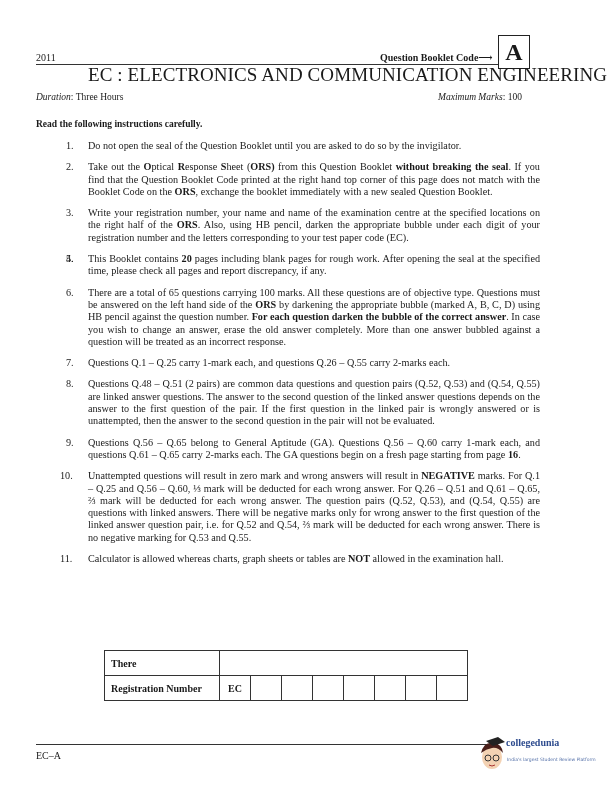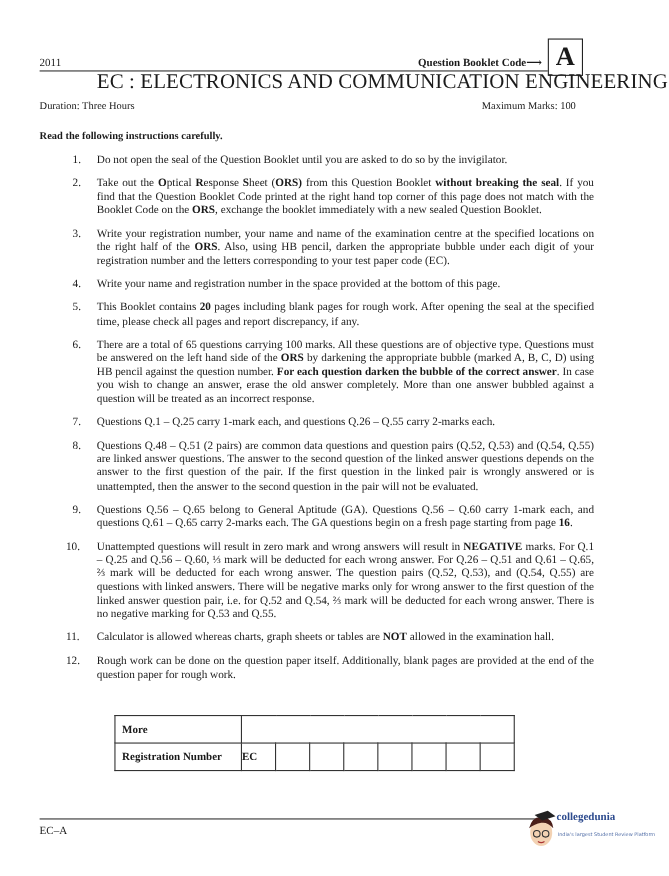--- a/index.html
+++ b/index.html
@@ -7,31 +7,31 @@
          font-family:"Liberation Serif","DejaVu Serif",serif; color:#1a1a1a; }
   .abs { position:absolute; }
   .year { left:36px; top:52px; font-size:10px;text-align:center; }
   .code-label { left:380px; top:52px; font-size:10px; font-weight:bold; }
   .code-box { left:498px; top:35px; width:30px; height:32px; border:1.5px solid #222;
               font-size:24px; font-weight:bold; text-align:center; line-height:32px; }
   .rule-top { left:36px; top:64px; width:462px; height:1px; background:#333; }
   .title { left:88px; top:64px; font-size:19px; font-weight:normal; letter-spacing:0.1px; white-space:nowrap; }
   .duration { left:36px; top:92px; font-size:9.5px; }
   .maxmarks { left:438px; top:92px; font-size:9.5px; }
-  .it { }
+  .it { font-style:italic; }
   .read { left:36px; top:119px; font-size:9.5px; font-weight:bold;text-align:center; }
   .list { left:66px; top:140px; width:474px; font-size:10.2px; line-height:12.3px; }
   .item { position:relative; padding-left:22px; margin-bottom:9px; text-align:justify; }
   .num { position:absolute; left:0; top:0; width:18px; text-align:left; }
   .num.two { left:-6px; }
   b { font-weight:bold; }
   table.reg { position:absolute; left:104px; top:650px; border-collapse:collapse; }
   table.reg td { border:1px solid #333; height:24px; padding:0; font-size:10px; }
   .lab { width:108px; padding-left:6px !important; font-weight:bold; }
-  .ec { width:30px; font-size:13px; font-weight:bold; }
+  .ec { width:30px; text-align:center; font-size:13px; font-weight:bold; }
   .cell { width:30px; }
   .rule-bottom { left:36px; top:744px; width:462px; height:1px; background:#333; }
   .footer-code { left:36px; top:750px; font-size:10px; }
   .logo { left:478px; top:735px; width:130px; height:40px; }
   .logo-text { position:absolute; left:28px; top:2px; font-family:Liberation Serif, serif;
                font-size:10px; font-weight:bold; color:#2d4b8e; }
   .logo-sub { position:absolute; left:29px; top:22px; font-family:"DejaVu Sans",sans-serif;
               font-size:4.5px; color:#5470a8; white-space:nowrap; }
 </style>
 </head>
@@ -51,35 +51,34 @@
 <div class="abs maxmarks">
   <span class="it">Maximum Marks</span><span>: 100</span>
 </div>
 
 <div class="abs read">Read the following instructions carefully.</div>
 
 <div class="abs list" id="instr-list">
     <div class="item"><span class="num">1.</span><span>Do not open the seal of the Question Booklet until you are asked to do so by the invigilator.</span></div>
     <div class="item"><span class="num">2.</span><span>Take out the </span><b>O</b><span>ptical </span><b>R</b><span>esponse </span><b>S</b><span>heet (</span><b>ORS)</b><span> from this Question Booklet </span><b>without breaking the seal</b><span>. If you find that the Question Booklet Code printed at the right hand top corner of this page does not match with the Booklet Code on the </span><b>ORS</b><span>, exchange the booklet immediately with a new sealed Question Booklet.</span></div>
     <div class="item"><span class="num">3.</span><span>Write your registration number, your name and name of the examination centre at the specified locations on the right half of the </span><b>ORS</b><span>. Also, using HB pencil, darken the appropriate bubble under each digit of your registration number and the letters corresponding to your test paper code (EC).</span></div>
-    <div class="item"><span class="num">4.</span><span>Write your name and registration number in the space provided at the bottom of this page.</span></div>
+    <div class="item"><span class="num">4.</span></div>
     <div class="item"><span class="num">5.</span><span>This Booklet contains </span><b>20</b><span> pages including blank pages for rough work. After opening the seal at the specified time, please check all pages and report discrepancy, if any.</span></div>
     <div class="item"><span class="num">6.</span><span>There are a total of 65 questions carrying 100 marks. All these questions are of objective type. Questions must be answered on the left hand side of the </span><b>ORS</b><span> by darkening the appropriate bubble (marked A, B, C, D) using HB pencil against the question number. </span><b>For each question darken the bubble of the correct answer</b><span>. In case you wish to change an answer, erase the old answer completely. More than one answer bubbled against a question will be treated as an incorrect response.</span></div>
     <div class="item"><span class="num">7.</span><span>Questions Q.1 – Q.25 carry 1-mark each, and questions Q.26 – Q.55 carry 2-marks each.</span></div>
     <div class="item"><span class="num">8.</span><span>Questions Q.48 – Q.51 (2 pairs) are common data questions and question pairs (Q.52, Q.53) and (Q.54, Q.55) are linked answer questions. The answer to the second question of the linked answer questions depends on the answer to the first question of the pair. If the first question in the linked pair is wrongly answered or is unattempted, then the answer to the second question in the pair will not be evaluated.</span></div>
     <div class="item"><span class="num">9.</span><span>Questions Q.56 – Q.65 belong to General Aptitude (GA). Questions Q.56 – Q.60 carry 1-mark each, and questions Q.61 – Q.65 carry 2-marks each. The GA questions begin on a fresh page starting from page </span><b>16</b><span>.</span></div>
     <div class="item"><span class="num two">10.</span><span>Unattempted questions will result in zero mark and wrong answers will result in </span><b>NEGATIVE</b><span> marks. For Q.1 – Q.25 and Q.56 – Q.60, ⅓ mark will be deducted for each wrong answer. For Q.26 – Q.51 and Q.61 – Q.65, ⅔ mark will be deducted for each wrong answer.  The question pairs (Q.52, Q.53), and (Q.54, Q.55) are questions with linked answers. There will be negative marks only for wrong answer to the first question of the linked answer question pair, i.e. for Q.52 and Q.54, ⅔ mark will be deducted for each wrong answer. There is no negative marking for Q.53 and Q.55.</span></div>
     <div class="item"><span class="num two">11.</span><span>Calculator is allowed whereas charts, graph sheets or tables are </span><b>NOT</b><span> allowed in the examination hall.</span></div>
-    <div class="item"><span class="num two">12.</span><span>Rough work can be done on the question paper itself. Additionally, blank pages are provided at the end of the question paper for rough work.</span></div>
   </div>
 
 <table class="reg">
   <tbody>
       <tr>
-    <td class="lab">More</td>
+    <td class="lab">There</td>
     <td colspan="8"></td>
   </tr>
   <tr>
     <td class="lab">Registration Number</td>
     <td class="ec">EC</td>
     <td class="cell"></td>
     <td class="cell"></td>
     <td class="cell"></td>
     <td class="cell"></td>
     <td class="cell"></td>

